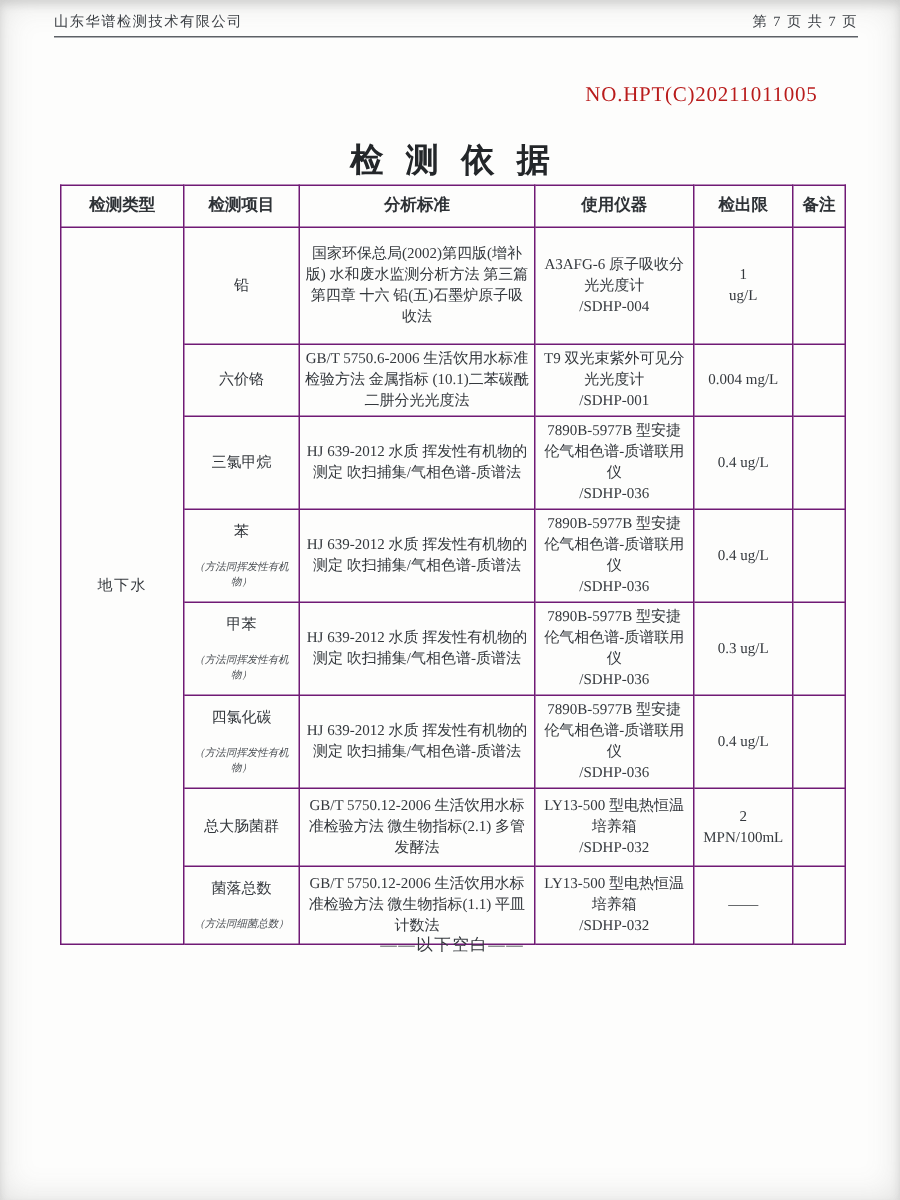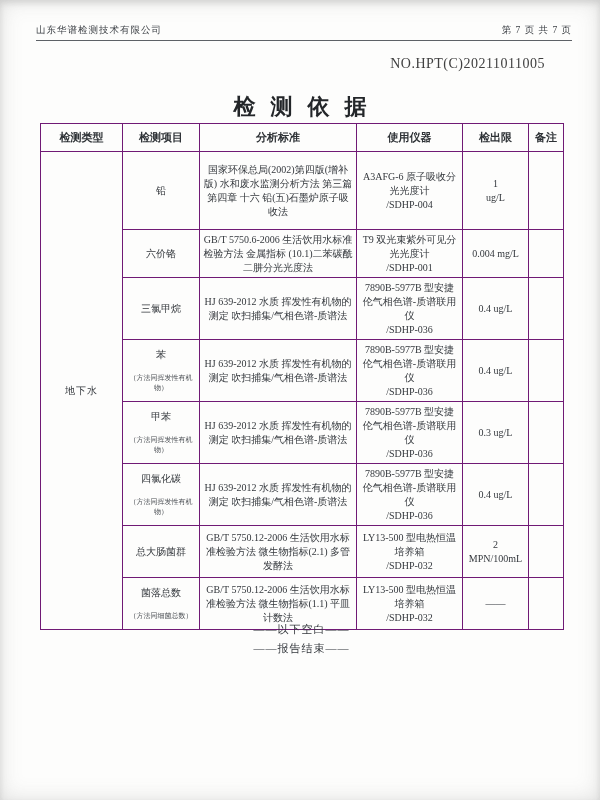--- a/index.html
+++ b/index.html
@@ -10,29 +10,29 @@
     color:#33373c;
     position:relative;
     overflow:hidden;
   }
   .scan-vignette {
     position:absolute; inset:0;
     box-shadow: inset 0 0 22px rgba(90,90,90,0.18), inset 0 3px 6px rgba(120,120,120,0.22);
     pointer-events:none;
   }
   .page-header {
-    position:absolute; left:36px; right:28px; top:24px;
+    position:absolute; left:36px; right:28px; top:8px;
     display:flex; justify-content:space-between; align-items:flex-end;
     border-bottom:1.5px solid #5d6166;
     padding-bottom:3px;
     font-size:9.5px; letter-spacing:1px; color:#3b3f44;
   }
   .report-no {
     position:absolute; right:55px; top:56px;
-    font-size:14px; letter-spacing:0.5px; color:#404040;
+    font-size:14px; letter-spacing:0.5px; color:#b91c1c;
   }
   .page-title {
     position:absolute; left:0; right:0; top:92px;
     text-align:center;
     font-size:22px; font-weight:bold; color:#232629;
     letter-spacing:15px; text-indent:15px;
   }
   table.basis {
     position:absolute; left:40px; top:123px;
     width:523px;
@@ -45,21 +45,21 @@
     padding:1px 3px;
     font-size:10px; line-height:1.4; color:#34383d;
   }
   table.basis th { font-size:11px; font-weight:600; color:#2e3236; }
   tr.hdr   { height:28px; }
   tr.r1    { height:78px; }
   tr.r2    { height:48px; }
   tr.rGC   { height:62px; }
   tr.rBio  { height:52px; }
   td.item-cell { font-size:10.5px; }
-  td.item-cell .note { display:block; font-size:7px; color:#4a4e53; letter-spacing:0; margin-top:12px; }
+  td.item-cell .note { display:block; font-size:7px; color:#4a4e53; letter-spacing:0; margin-top:12px;font-style:italic; }
   td.cat-cell { font-size:11px; letter-spacing:1px; }
   .ml { white-space:pre-line; }
   .footer-notes {
     position:absolute; left:40px; width:523px; top:622px;
     text-align:center; font-size:11px; color:#34383d; letter-spacing:1px;
   }
   .footer-notes div { margin-bottom:4px; }
 </style>
 </head>
 <body>
@@ -170,14 +170,13 @@
     <td class="ml">LY13-500 型电热恒温培养箱
 /SDHP-032</td>
     <td class="ml">——</td>
     <td></td>
   </tr>
 </tbody>
   </table>
 
 <div class="footer-notes">
   <div>——以下空白——</div>
-  <div>——报告结束——</div>
 </div>
 
 </body></html>

